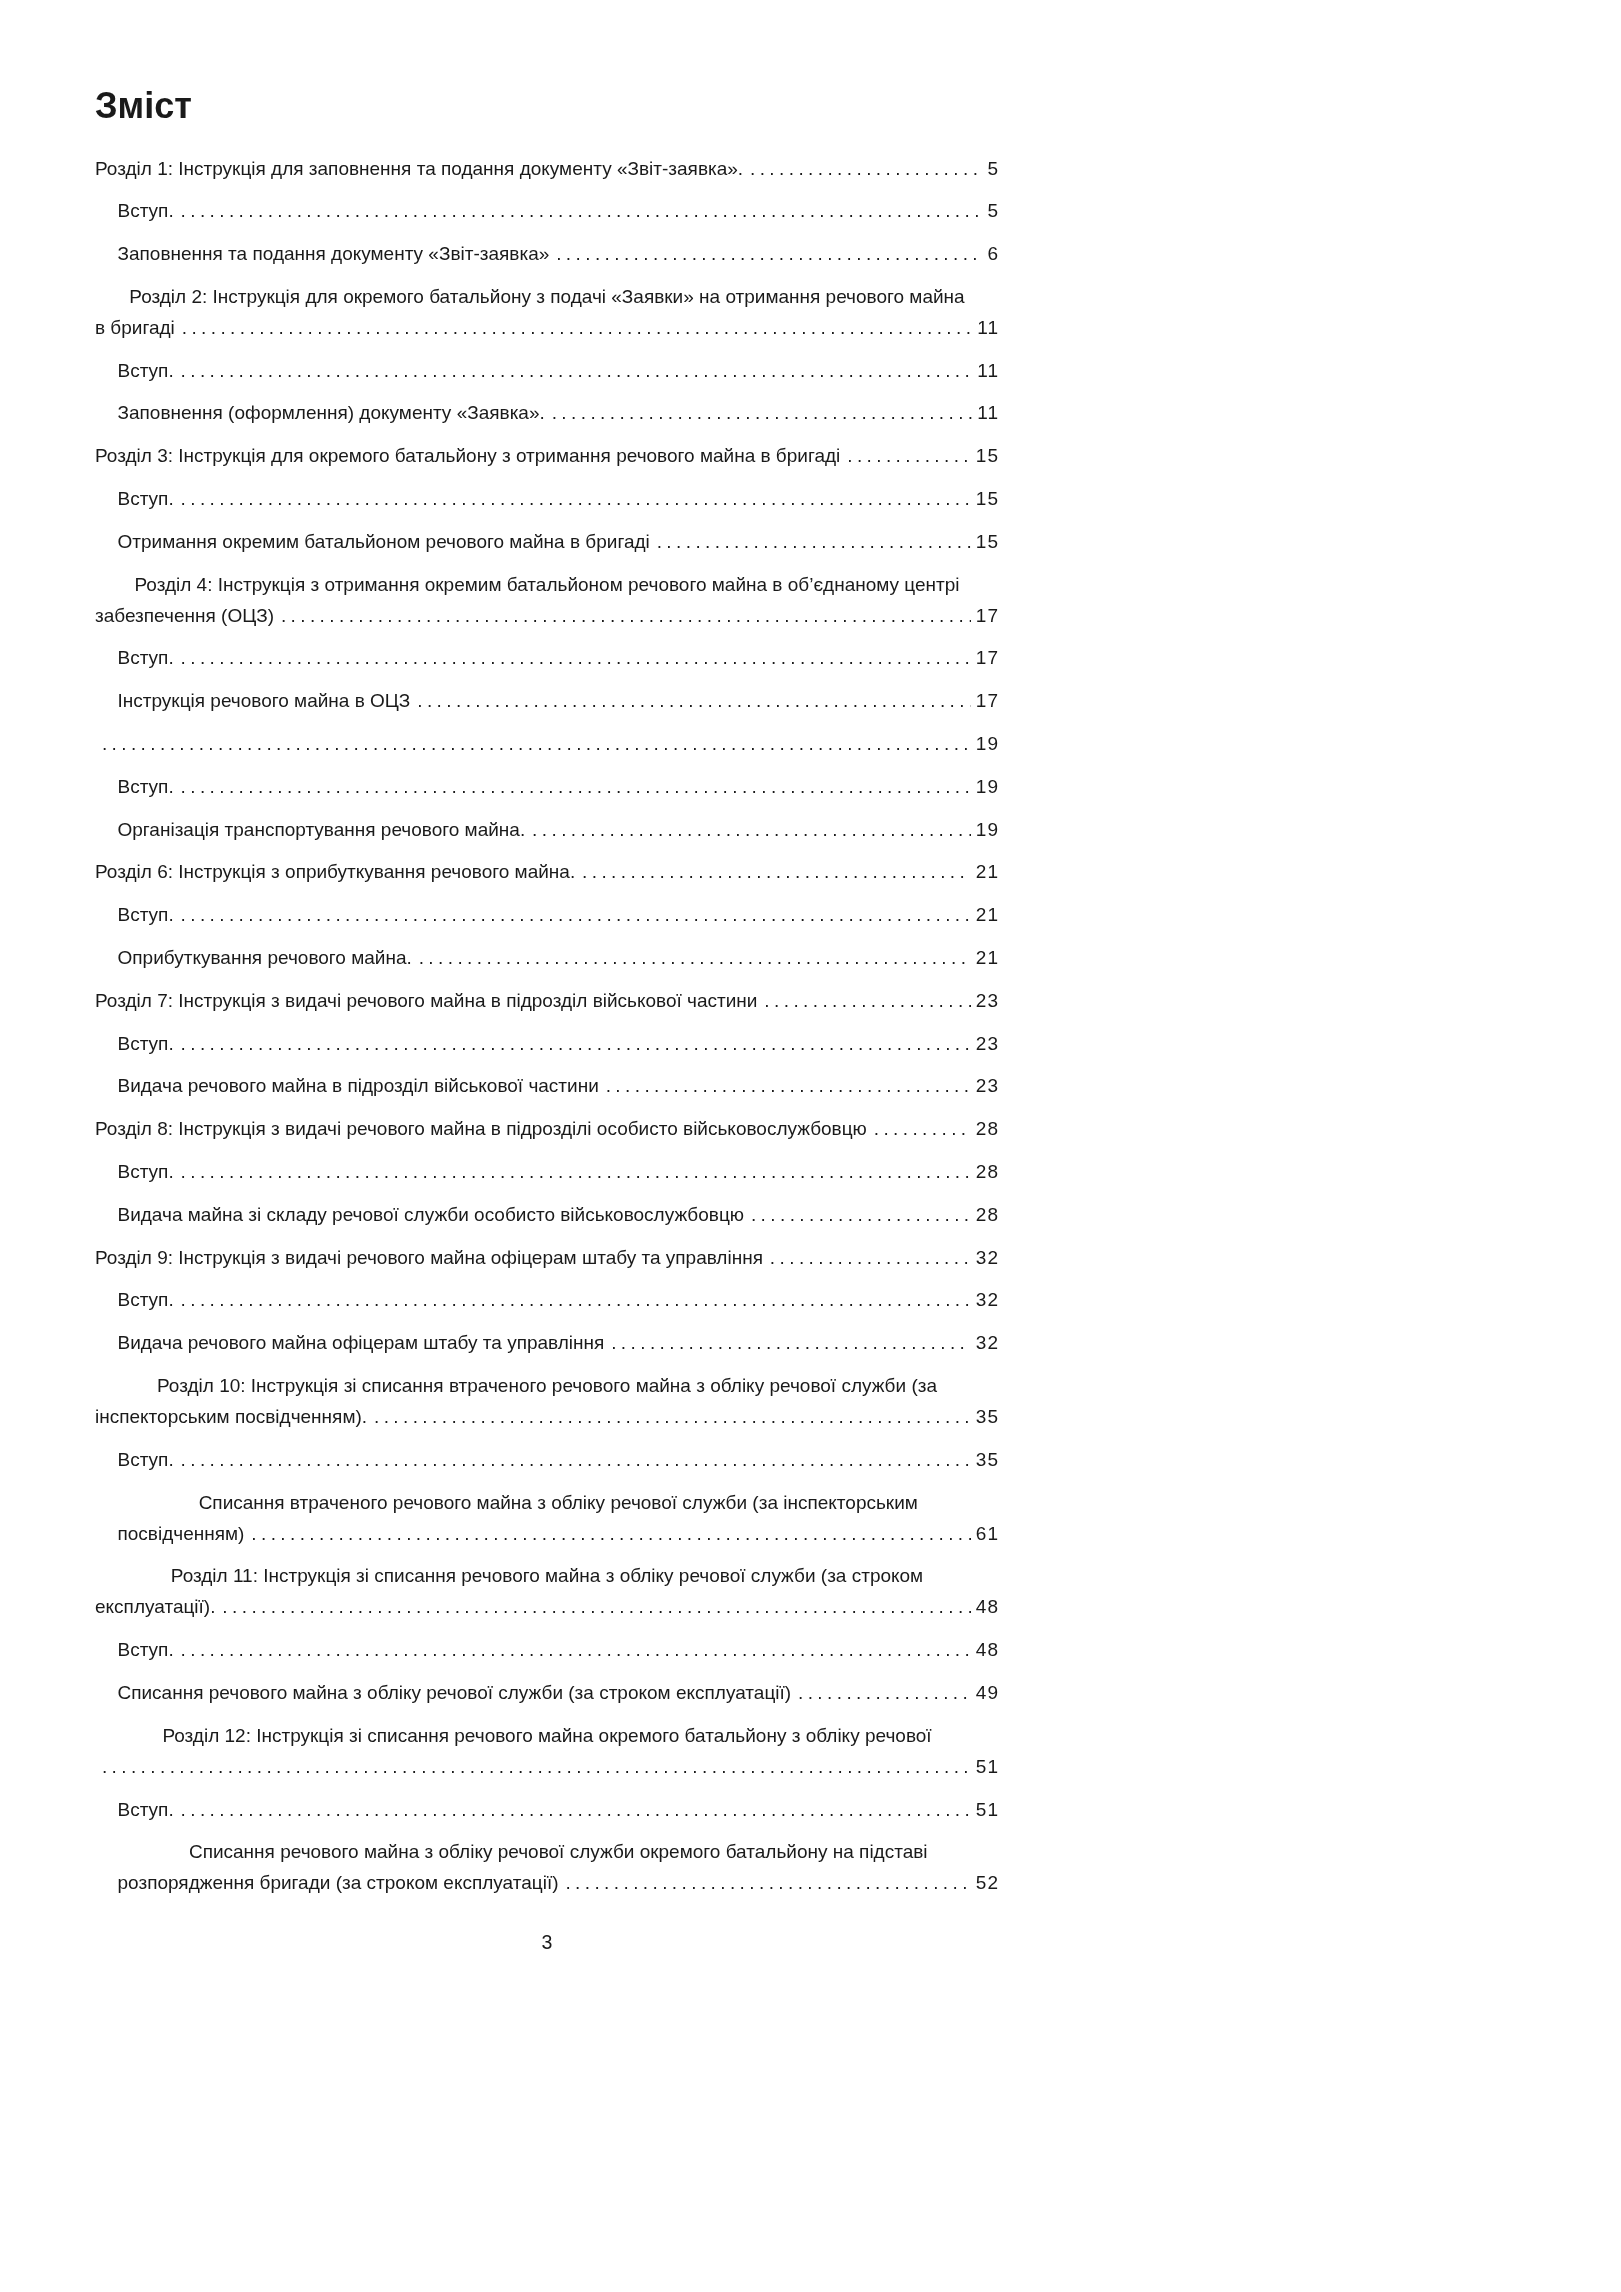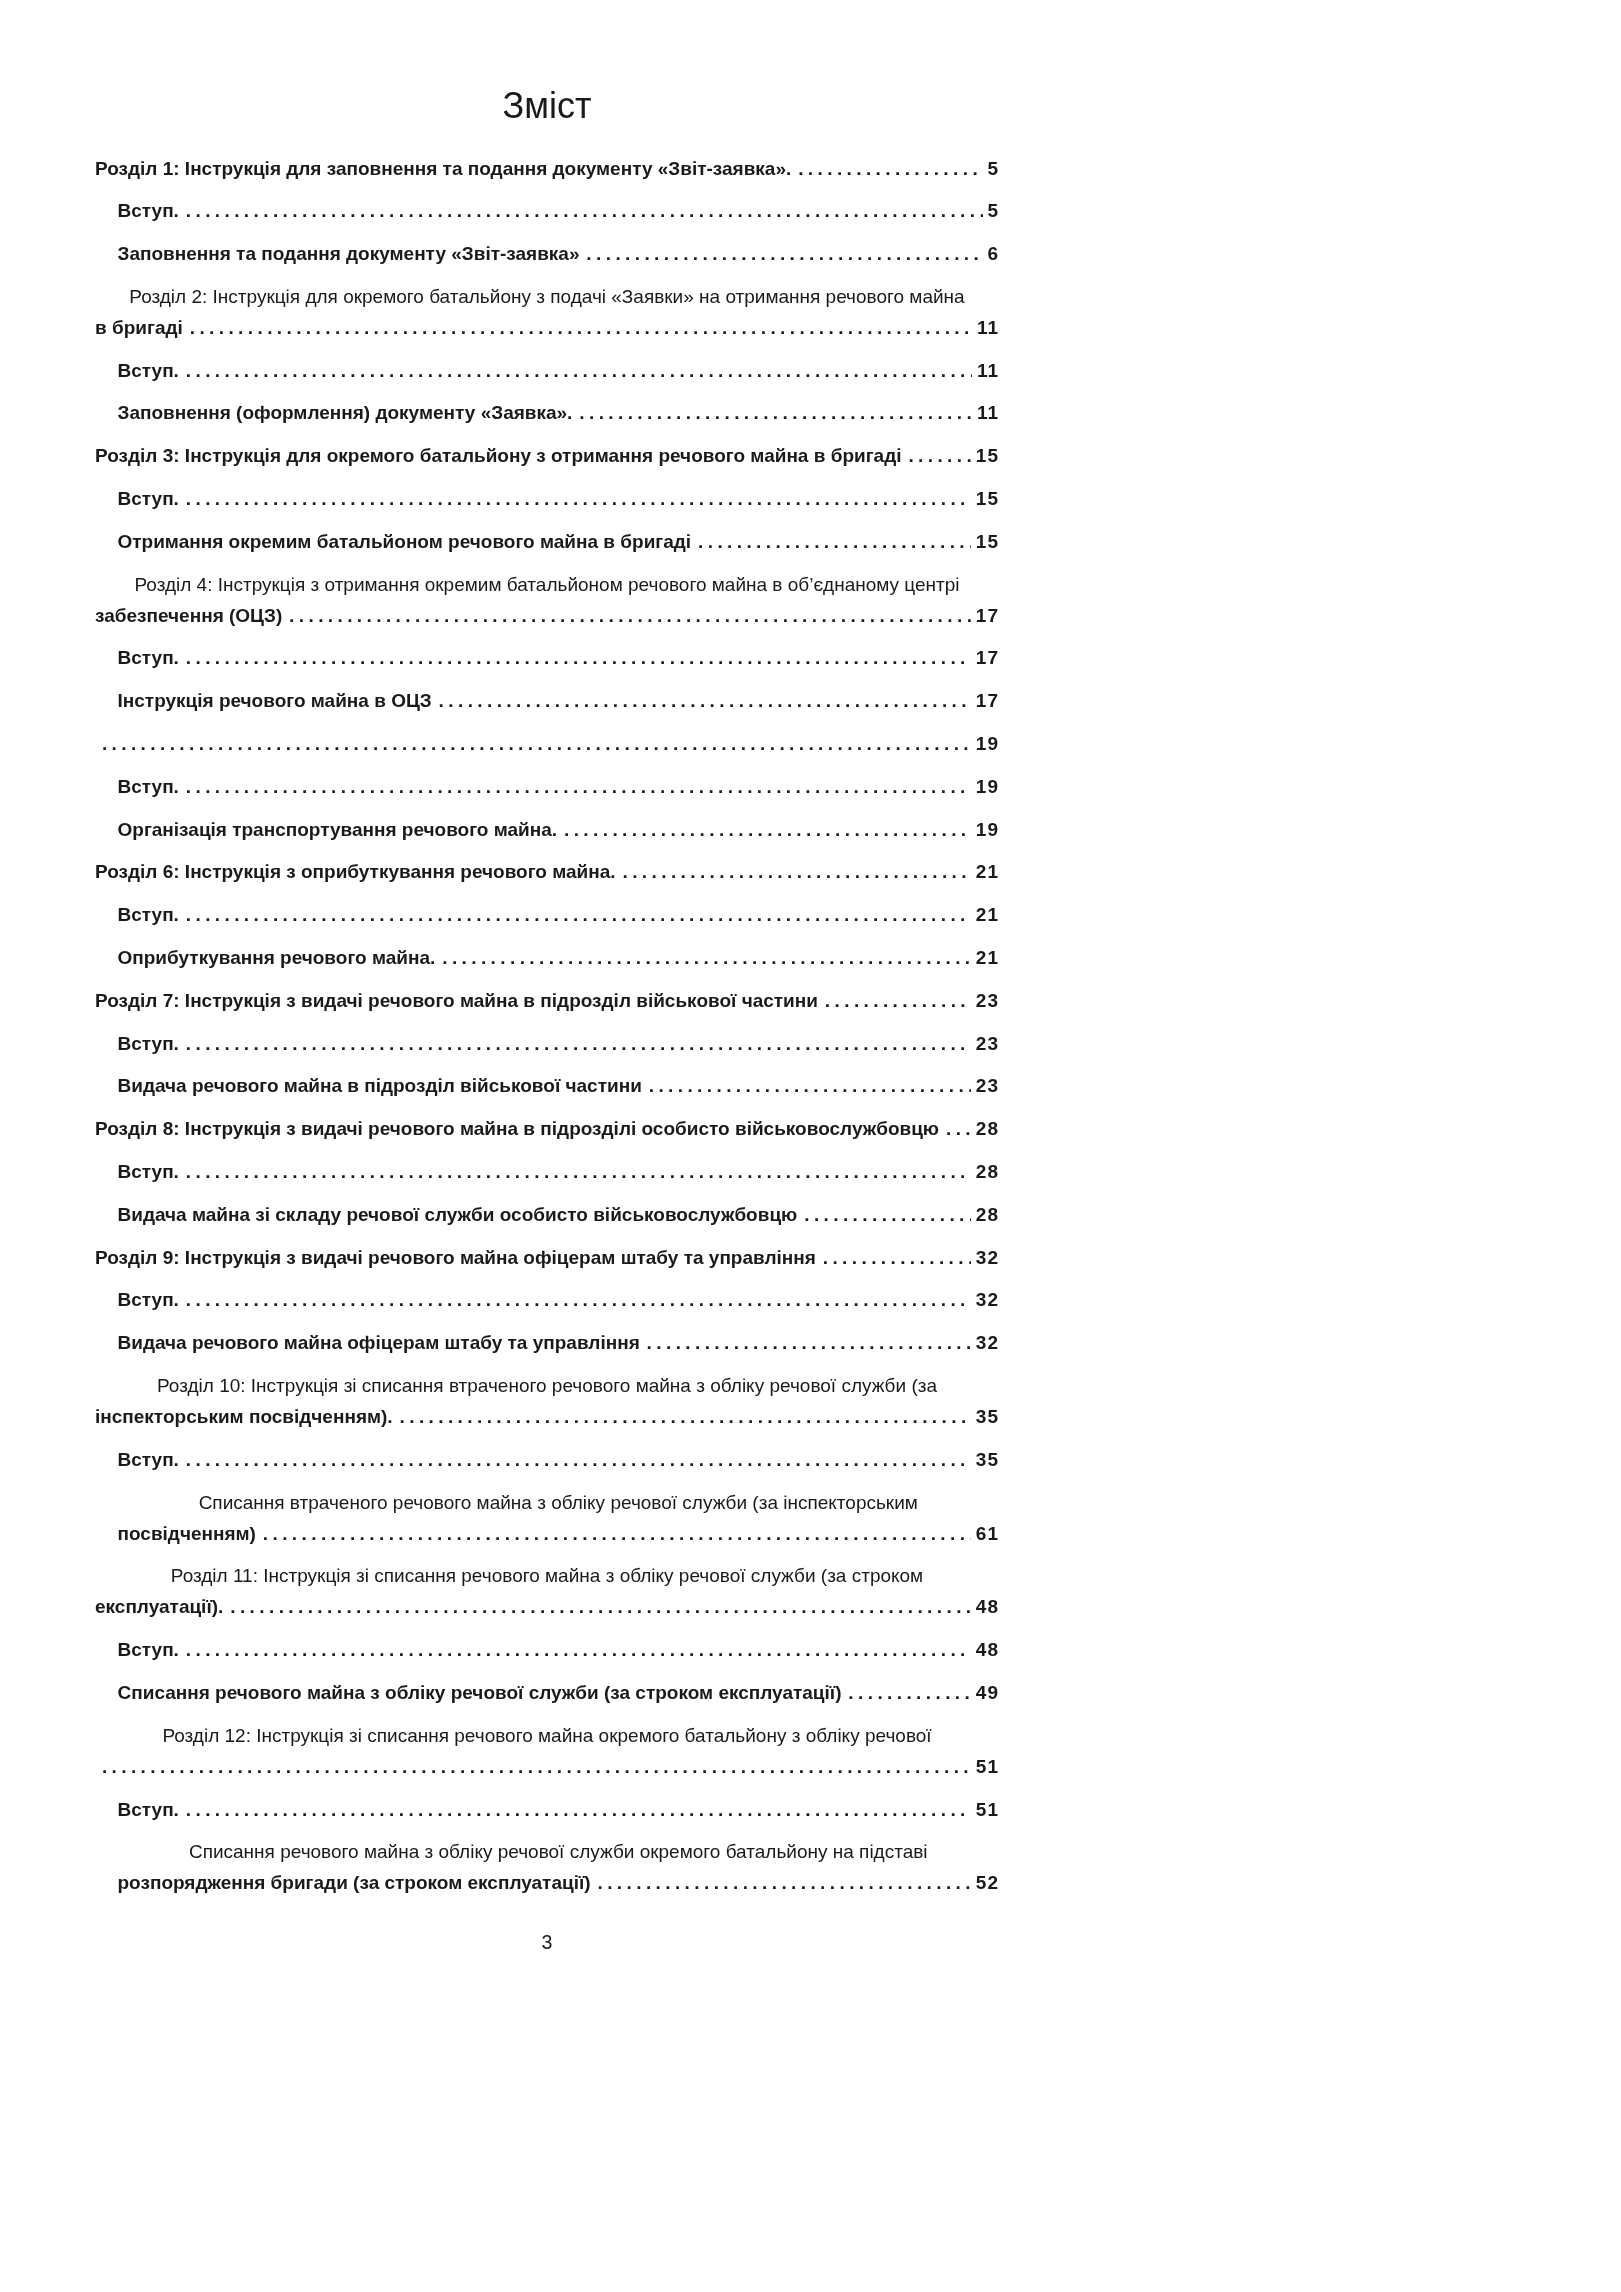--- a/index.html
+++ b/index.html
@@ -18,37 +18,35 @@
     position: relative;
   }
   .content {
     padding-top: 84px;
     margin-left: 95px;
     width: 904px;
   }
   .doc-title {
     font-size: 36px;
     line-height: 43px;
-    font-weight: 400;
-    text-align: center;
+    font-weight: 700;
     margin-bottom: 25.5px;
   }
   .toc { width: 100%; }
   .entry {
     font-size: 19px;
     line-height: 31px;
     margin-bottom: 11.8px;
   }
   .entry.level-2 { padding-left: 22.5px; }
   .entry-line { white-space: nowrap; text-align: center; }
   .entry-row {
     display: flex;
     align-items: baseline;
     width: 100%;
-    font-weight: bold;
   }
   .entry-title { white-space: nowrap; }
   .dots {
     flex: 1 1 auto;
     min-width: 9.8px;
     overflow: hidden;
     white-space: nowrap;
     margin: 0 4.9px 0 6.9px;
   }
   .dots::after {

